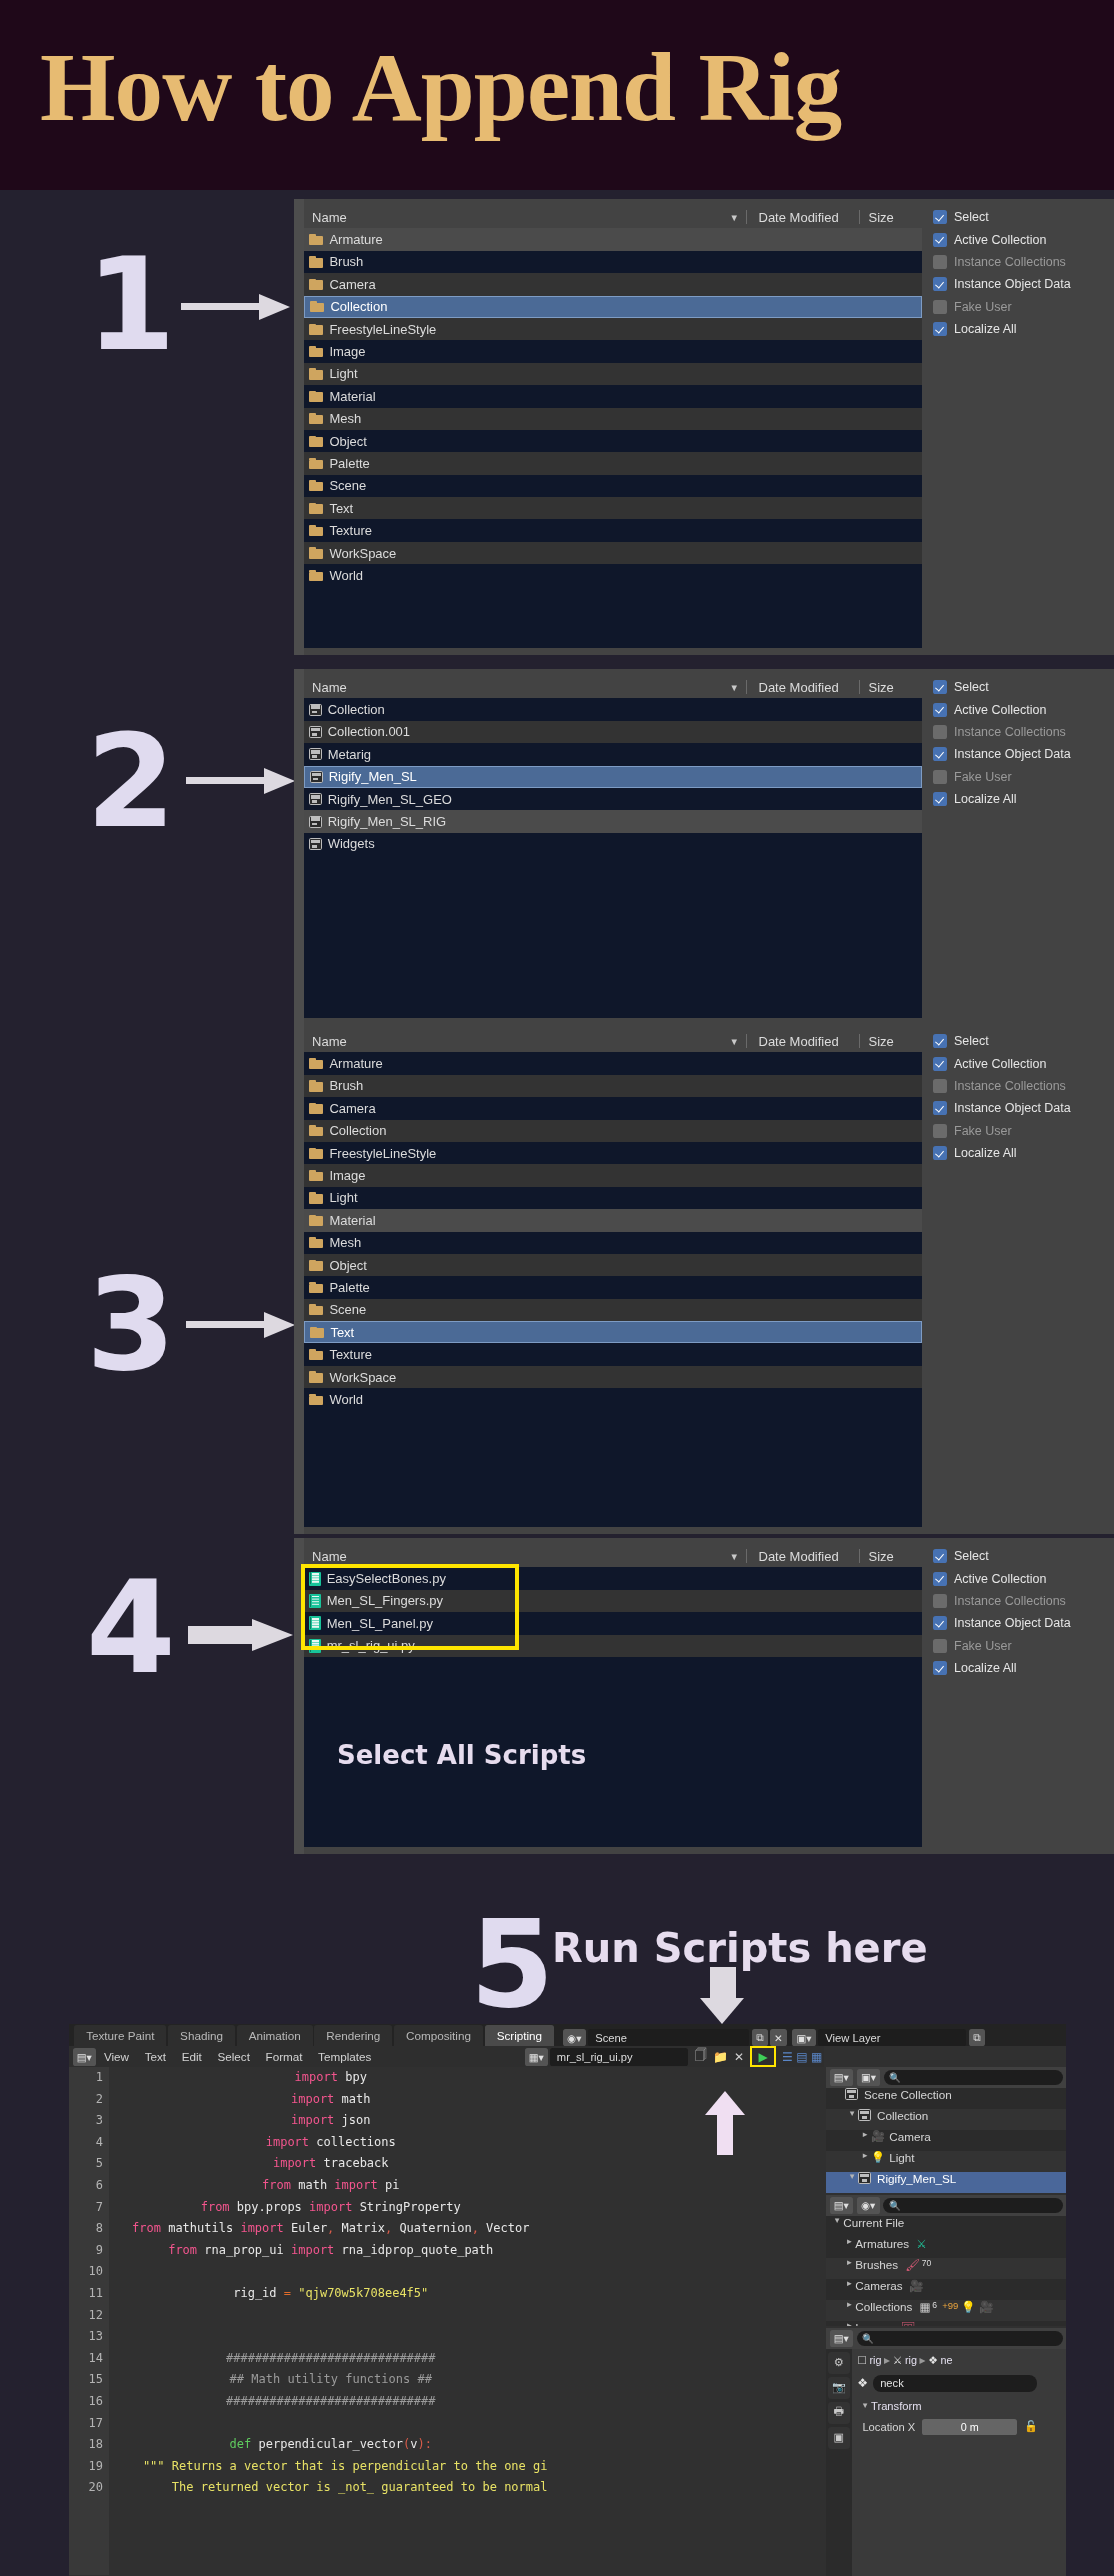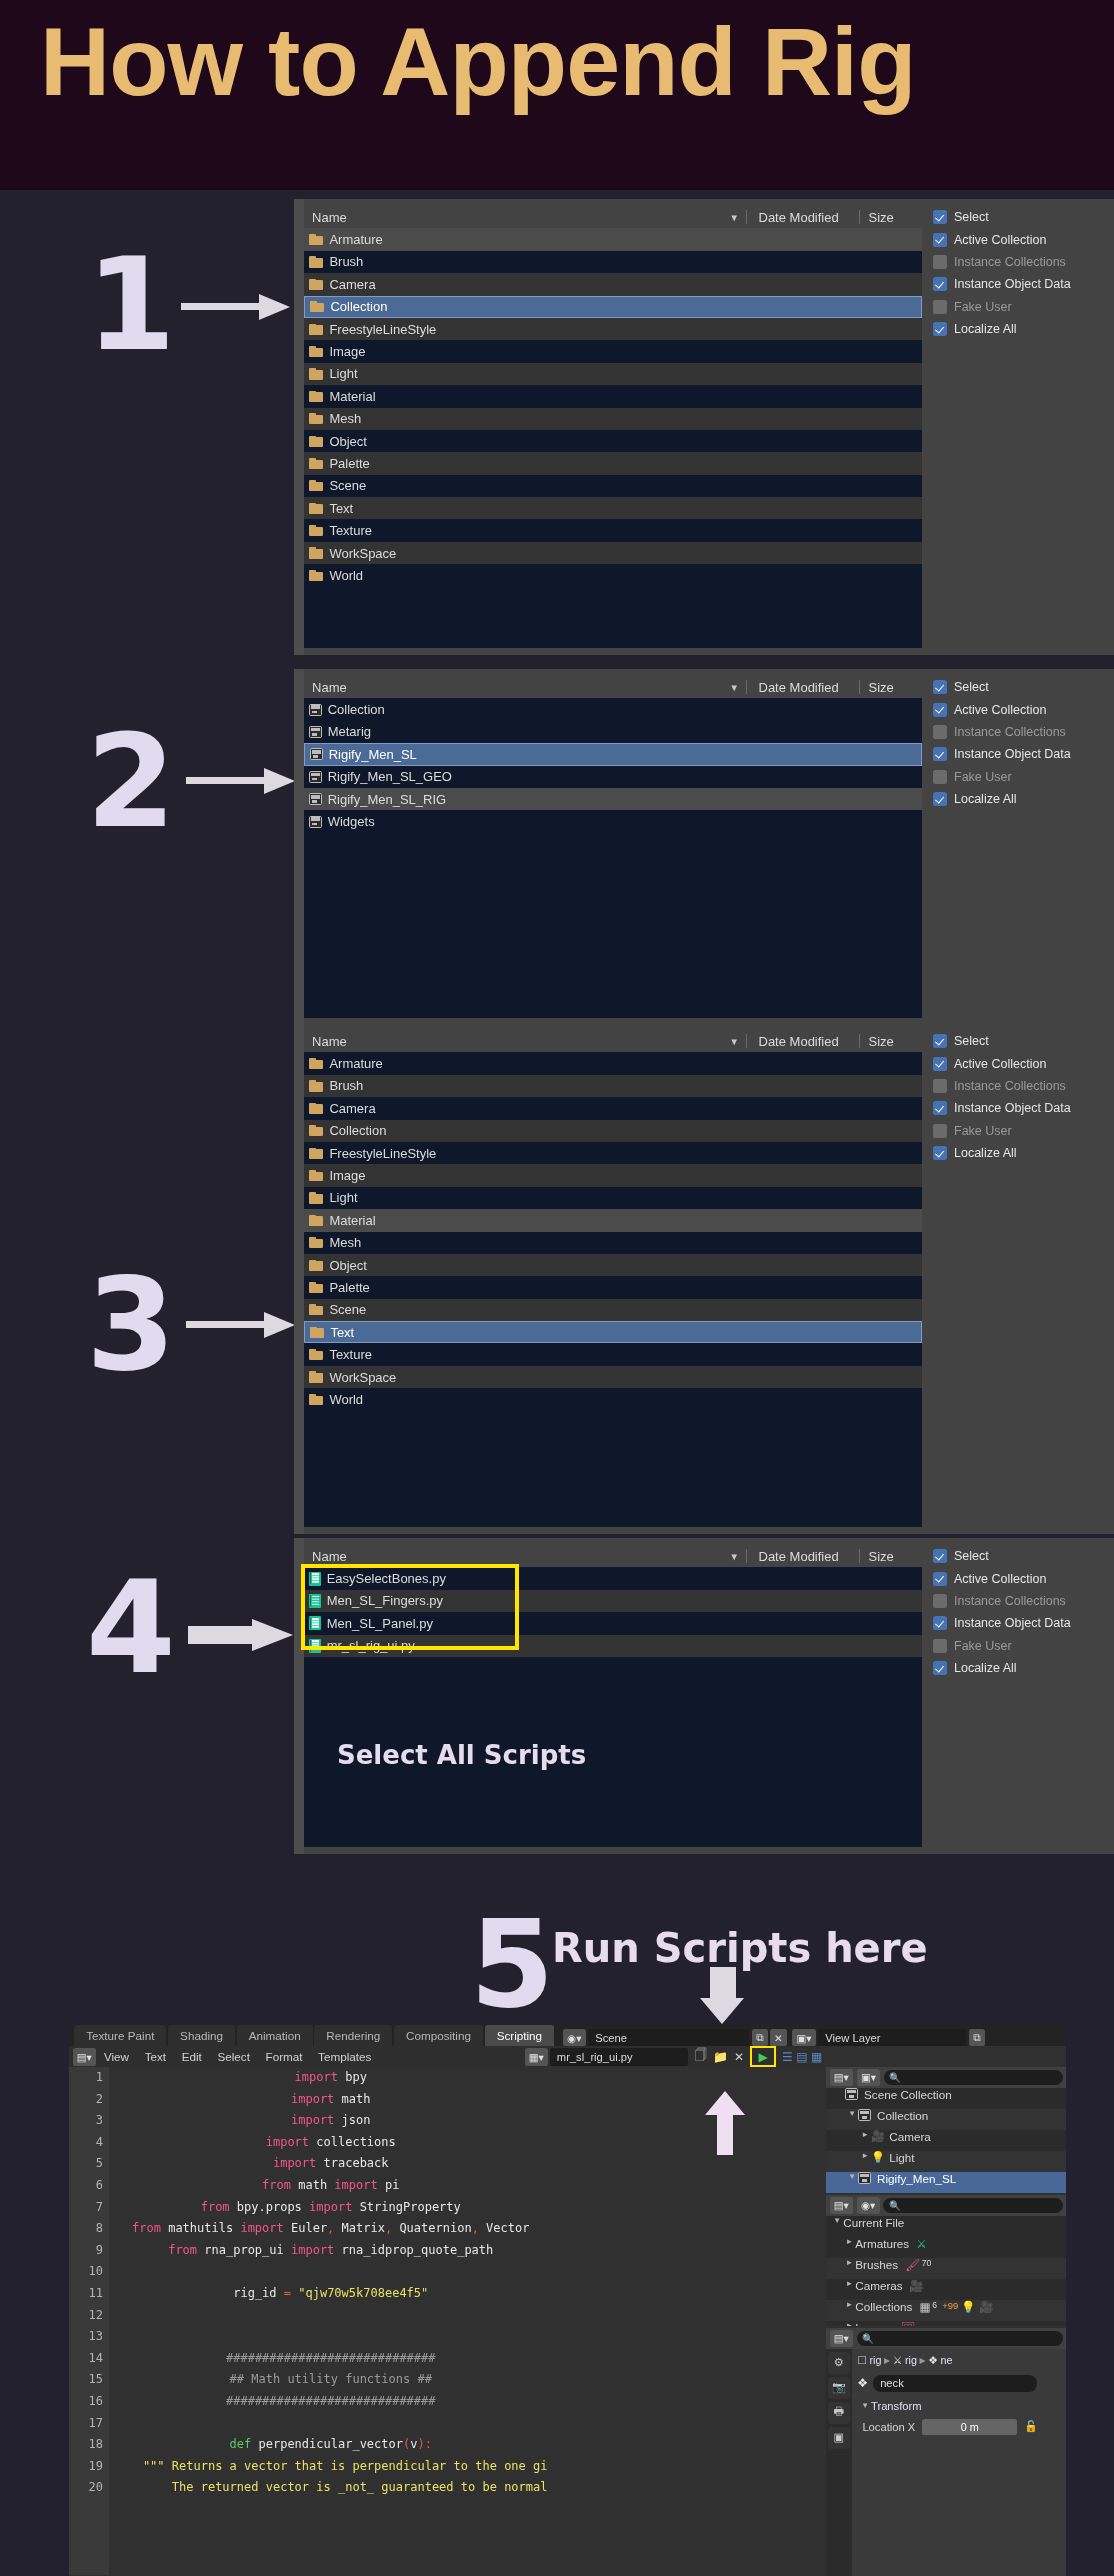--- a/index.html
+++ b/index.html
@@ -8,24 +8,24 @@
     width:1114px; height:2576px; position:relative;
     font-family:"Liberation Sans", sans-serif;
     color:#e4e0ef; overflow:hidden;
   }
   
   .banner{
     position:absolute; left:0; top:0; width:1114px; height:190px;
     background:#1f0819;
   }
   .banner-title{
-    position:absolute; left:40px; top:6px;
+    position:absolute; left:40px; top:32px;
     font-size:97px; font-weight:bold; letter-spacing:-0.9px;
     color:#e7bb72; white-space:nowrap;
-    font-family:Liberation Sans, sans-serif;
+    font-family:Liberation Serif, serif;
   }
 
   
   .stepnum{
     position:absolute; color:#e0dbef; font-weight:bold;
     font-family:"DejaVu Sans", sans-serif; line-height:1;
   }
   .arrow-thin{ position:absolute; height:26px; }
   .arrow-thin .shaft{
     position:absolute; left:0; top:8.6px; height:7.8px; background:#ddd9e0;
@@ -355,20 +355,24 @@
       <span class="c-name">Name</span>
       <span class="c-sortarrow" style="left:426px;">▼</span>
       <span class="divider" style="left:442px;"></span>
       <span class="c-date" style="left:455px;">Date Modified</span>
       <span class="divider" style="left:555px;"></span>
       <span class="c-size" style="left:565px;">Size</span>
     </div>
   <div class="fb-row">
         <span class="ico-coll"></span>
         <span>Collection</span>
+      </div>
+      <div class="fb-row alt">
+        <span class="ico-coll"></span>
+        <span>Collection.001</span>
       </div>
       <div class="fb-row">
         <span class="ico-coll"></span>
         <span>Metarig</span>
       </div>
       <div class="fb-row sel">
         <span class="ico-coll"></span>
         <span>Rigify_Men_SL</span>
       </div>
       <div class="fb-row">

